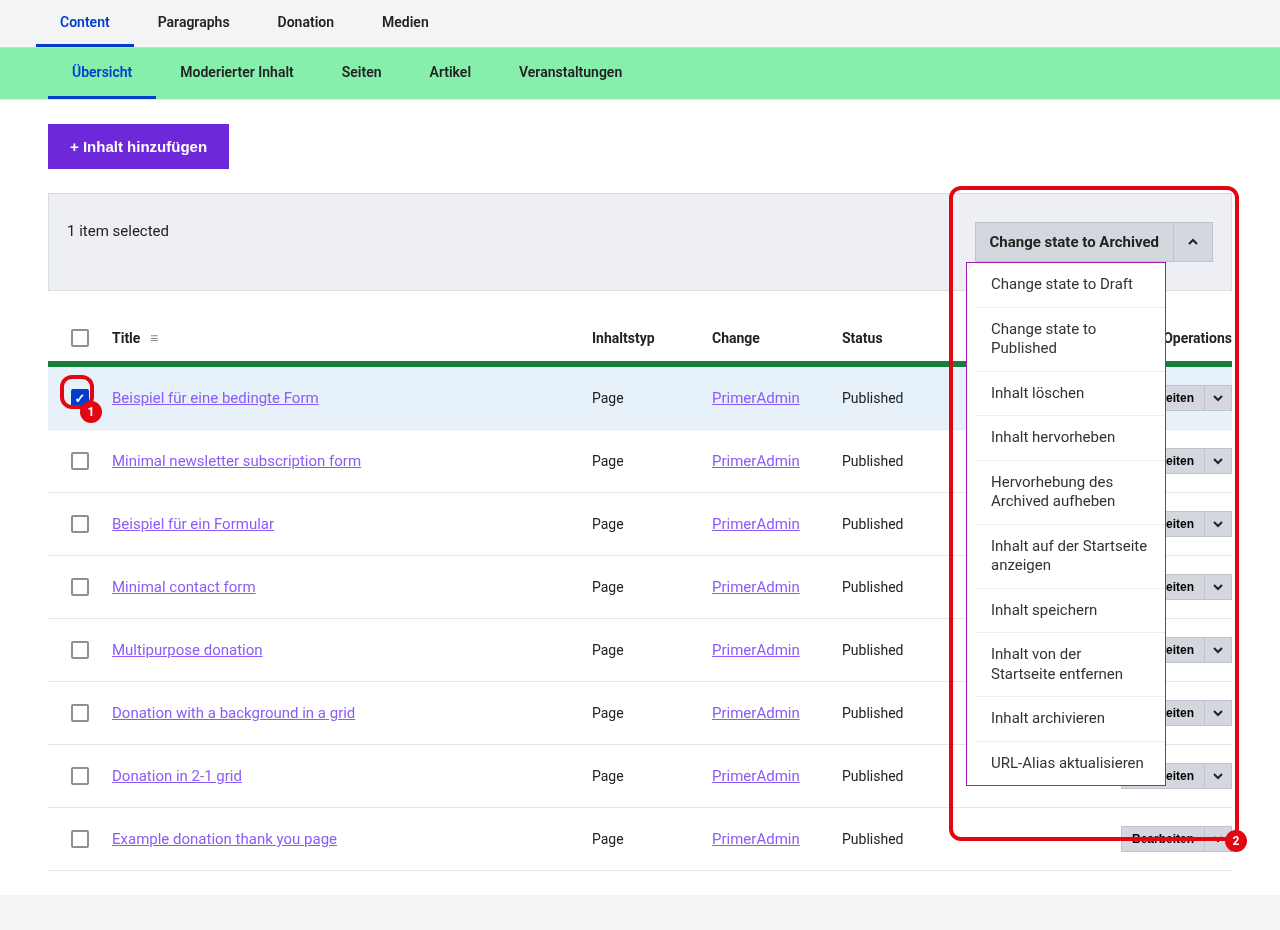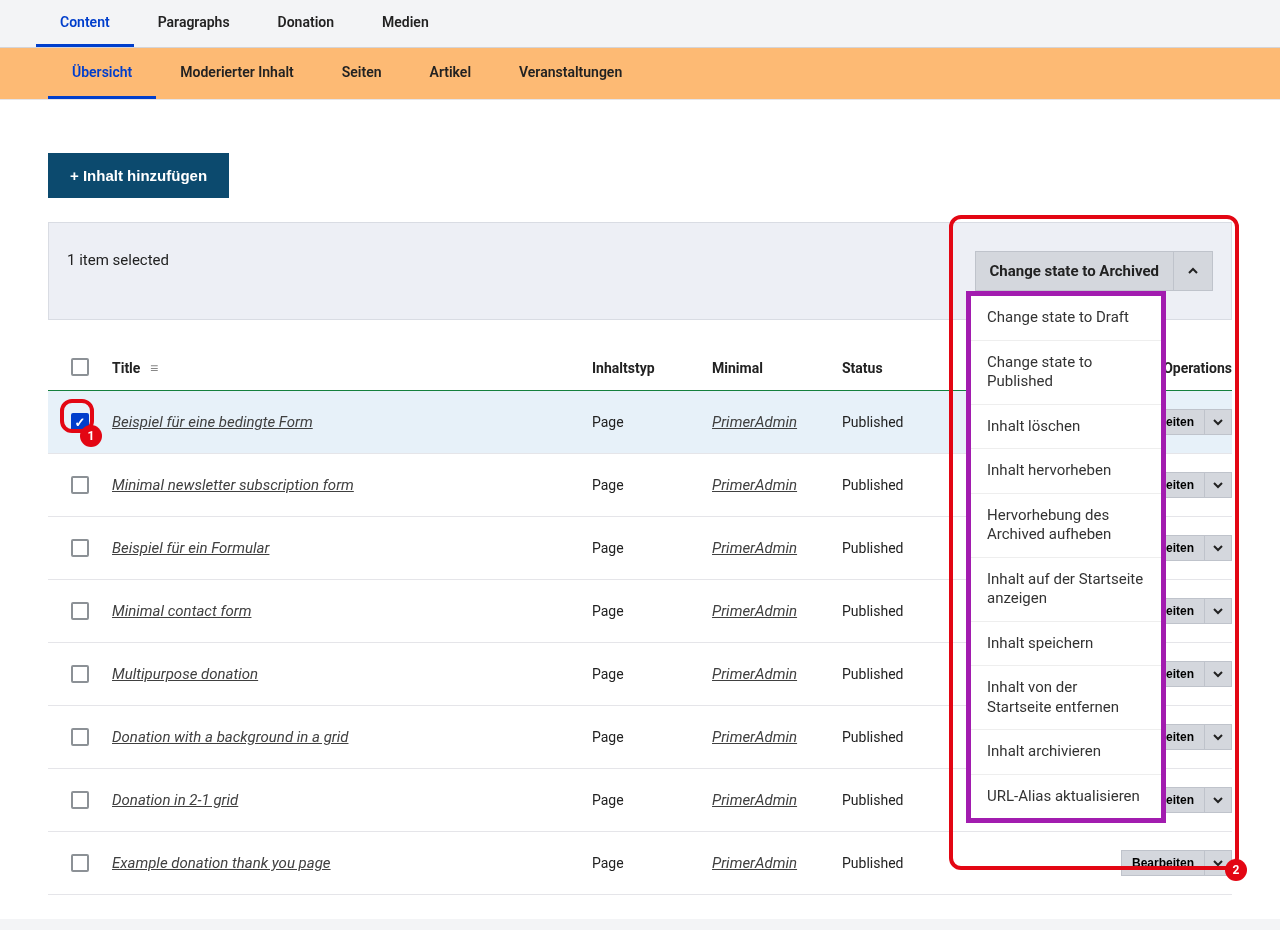--- a/index.html
+++ b/index.html
@@ -1,50 +1,50 @@
 <!DOCTYPE html>
 <html><head>
 <meta charset="utf-8">
 <style>
 * { box-sizing: border-box; margin: 0; padding: 0; }
 body { font-family: -apple-system, BlinkMacSystemFont, "Segoe UI", Roboto, sans-serif; background: #f3f4f6; color: #222; font-size: 14px; }
 .page { max-width: 1280px; margin: 0 auto; }
 .tabs-primary { display: flex; padding: 0 36px; border-bottom: 1px solid #d4d4d8; background: #f3f4f6; }
 .tabs-primary .tab { padding: 14px 24px; font-weight: 600; color: #222; cursor: pointer; border-bottom: 3px solid transparent; }
 .tabs-primary .tab.active { color: #003ecc; border-bottom-color: #003ecc; }
-.tabs-secondary { display: flex; padding: 0 48px; background: #fdba74; border-bottom: 1px solid #e5e5e9; }
+.tabs-secondary { display: flex; padding: 0 48px; background: #86efac; border-bottom: 1px solid #e5e5e9; }
 .tabs-secondary .tab { padding: 16px 24px; font-weight: 600; color: #222; cursor: pointer; border-bottom: 3px solid transparent; }
 .tabs-secondary .tab.active { color: #003ecc; border-bottom-color: #003ecc; }
 .main { padding: 24px 48px; background: #fff; }
-.btn-primary { background: #0c4a6e; color: #fff; border: none; padding: 14px 22px; font-weight: 700; font-size: 15px; cursor: pointer; margin-top: 29px; }
+.btn-primary { background: #6d28d9; color: #fff; border: none; padding: 14px 22px; font-weight: 700; font-size: 15px; cursor: pointer; }
 .selection-bar { background: #edeff5; border: 1px solid #d9dce3; margin-top: 24px; padding: 28px 18px; display: flex; justify-content: space-between; align-items: flex-start; position: relative; gap: 20px; }
 .selection-text { font-size: 15px; }
 .dropdown-wrap { display: flex; position: relative; }
 .dropdown-btn { background: #d4d7dd; border: 1px solid #bfc3cb; padding: 10px 14px; font-weight: 700; font-size: 15px; cursor: pointer; display: flex; align-items: center; }
 .dropdown-caret { background: #d4d7dd; border: 1px solid #bfc3cb; border-left: none; padding: 10px 14px; cursor: pointer; display: flex; align-items: center; justify-content: center; }
-.dropdown-menu { position: absolute; top: 100%; right: 47px; min-width: 200px; background: #fff; border: 5px solid #a21caf; z-index: 10; }
+.dropdown-menu { position: absolute; top: 100%; right: 47px; min-width: 200px; background: #fff; border: 1px solid #a21caf; z-index: 10; padding-left: 8px; }
 .dropdown-menu .item { padding: 12px 16px; font-size: 15px; color: #333; cursor: pointer; border-bottom: 1px solid #eee; line-height: 1.3; }
 .dropdown-menu .item:last-child { border-bottom: none; }
 .highlight-box { position: absolute; border: 4px solid #e30613; border-radius: 12px; pointer-events: none; z-index: 20; }
 .highlight-badge { position: absolute; width: 22px; height: 22px; background: #e30613; border-radius: 50%; color: #fff; font-weight: 700; font-size: 12px; display: flex; align-items: center; justify-content: center; z-index: 21; }
 .table { margin-top: 24px; width: 100%; }
-.thead { display: flex; font-weight: 700; padding: 14px 0; border-bottom: 1px solid #15803d; align-items: flex-end; }
+.thead { display: flex; font-weight: 700; padding: 14px 0; border-bottom: 6px solid #15803d; align-items: center; }
 .row { display: flex; align-items: center; padding: 18px 0; border-bottom: 1px solid #e5e5e9; position: relative; }
 .row.selected { background: #e7f1f9; }
 .col-check { width: 64px; display: flex; justify-content: center; }
 .col-title { flex: 1; min-width: 320px; }
 .col-type { width: 120px; }
 .col-author { width: 130px; }
 .col-status { width: 100px; }
 .col-updated { width: 160px; }
 .col-ops { width: 130px; display: flex; justify-content: flex-end; gap: 0; }
 .checkbox { width: 18px; height: 18px; border: 2px solid #8c9196; border-radius: 2px; background: #fff; cursor: pointer; display: flex; align-items: center; justify-content: center; }
 .checkbox.checked { background: #003ecc; border-color: #003ecc; }
 .checkbox.checked::after { content: "✓"; color: #fff; font-size: 13px; font-weight: 700; }
-.link { color: #404040; text-decoration: underline; cursor: pointer; font-size: 15px; font-style: italic; }
+.link { color: #8b5cf6; text-decoration: underline; cursor: pointer; font-size: 15px; }
 .sort-icon { display: inline-block; margin-left: 6px; color: #888; }
 .op-btn { background: #d4d7dd; border: 1px solid #bfc3cb; padding: 5px 10px; font-weight: 700; font-size: 12px; cursor: pointer; }
 .op-caret { background: #d4d7dd; border: 1px solid #bfc3cb; border-left: none; padding: 5px 8px; cursor: pointer; display: flex; align-items: center; }
 .chevron { width: 10px; height: 10px; }
 </style>
 </head>
 <body>
 
 <div class="page">
   <div class="tabs-primary" id="primary-tabs">
@@ -95,21 +95,21 @@
     <div class="table">
       <div class="thead">
         <div class="col-check">
             <div class="checkbox"></div>
           </div>
         <div class="col-title">
           <span>Title</span>
           <span class="sort-icon">≡</span>
         </div>
         <div class="col-type">Inhaltstyp</div>
-        <div class="col-author">Minimal</div>
+        <div class="col-author">Change</div>
         <div class="col-status">Status</div>
         <div class="col-updated"></div>
         <div class="col-ops">Operations</div>
       </div>
       <div id="tbody">
           <div class="row selected">
             <div class="highlight-box" style="top: 8px; left: 12px; width: 34px; height: 34px;"></div>
             <div class="highlight-badge" style="top: 34px; left: 32px;">1</div>
             <div class="col-check">
               <div class="checkbox checked"></div>

